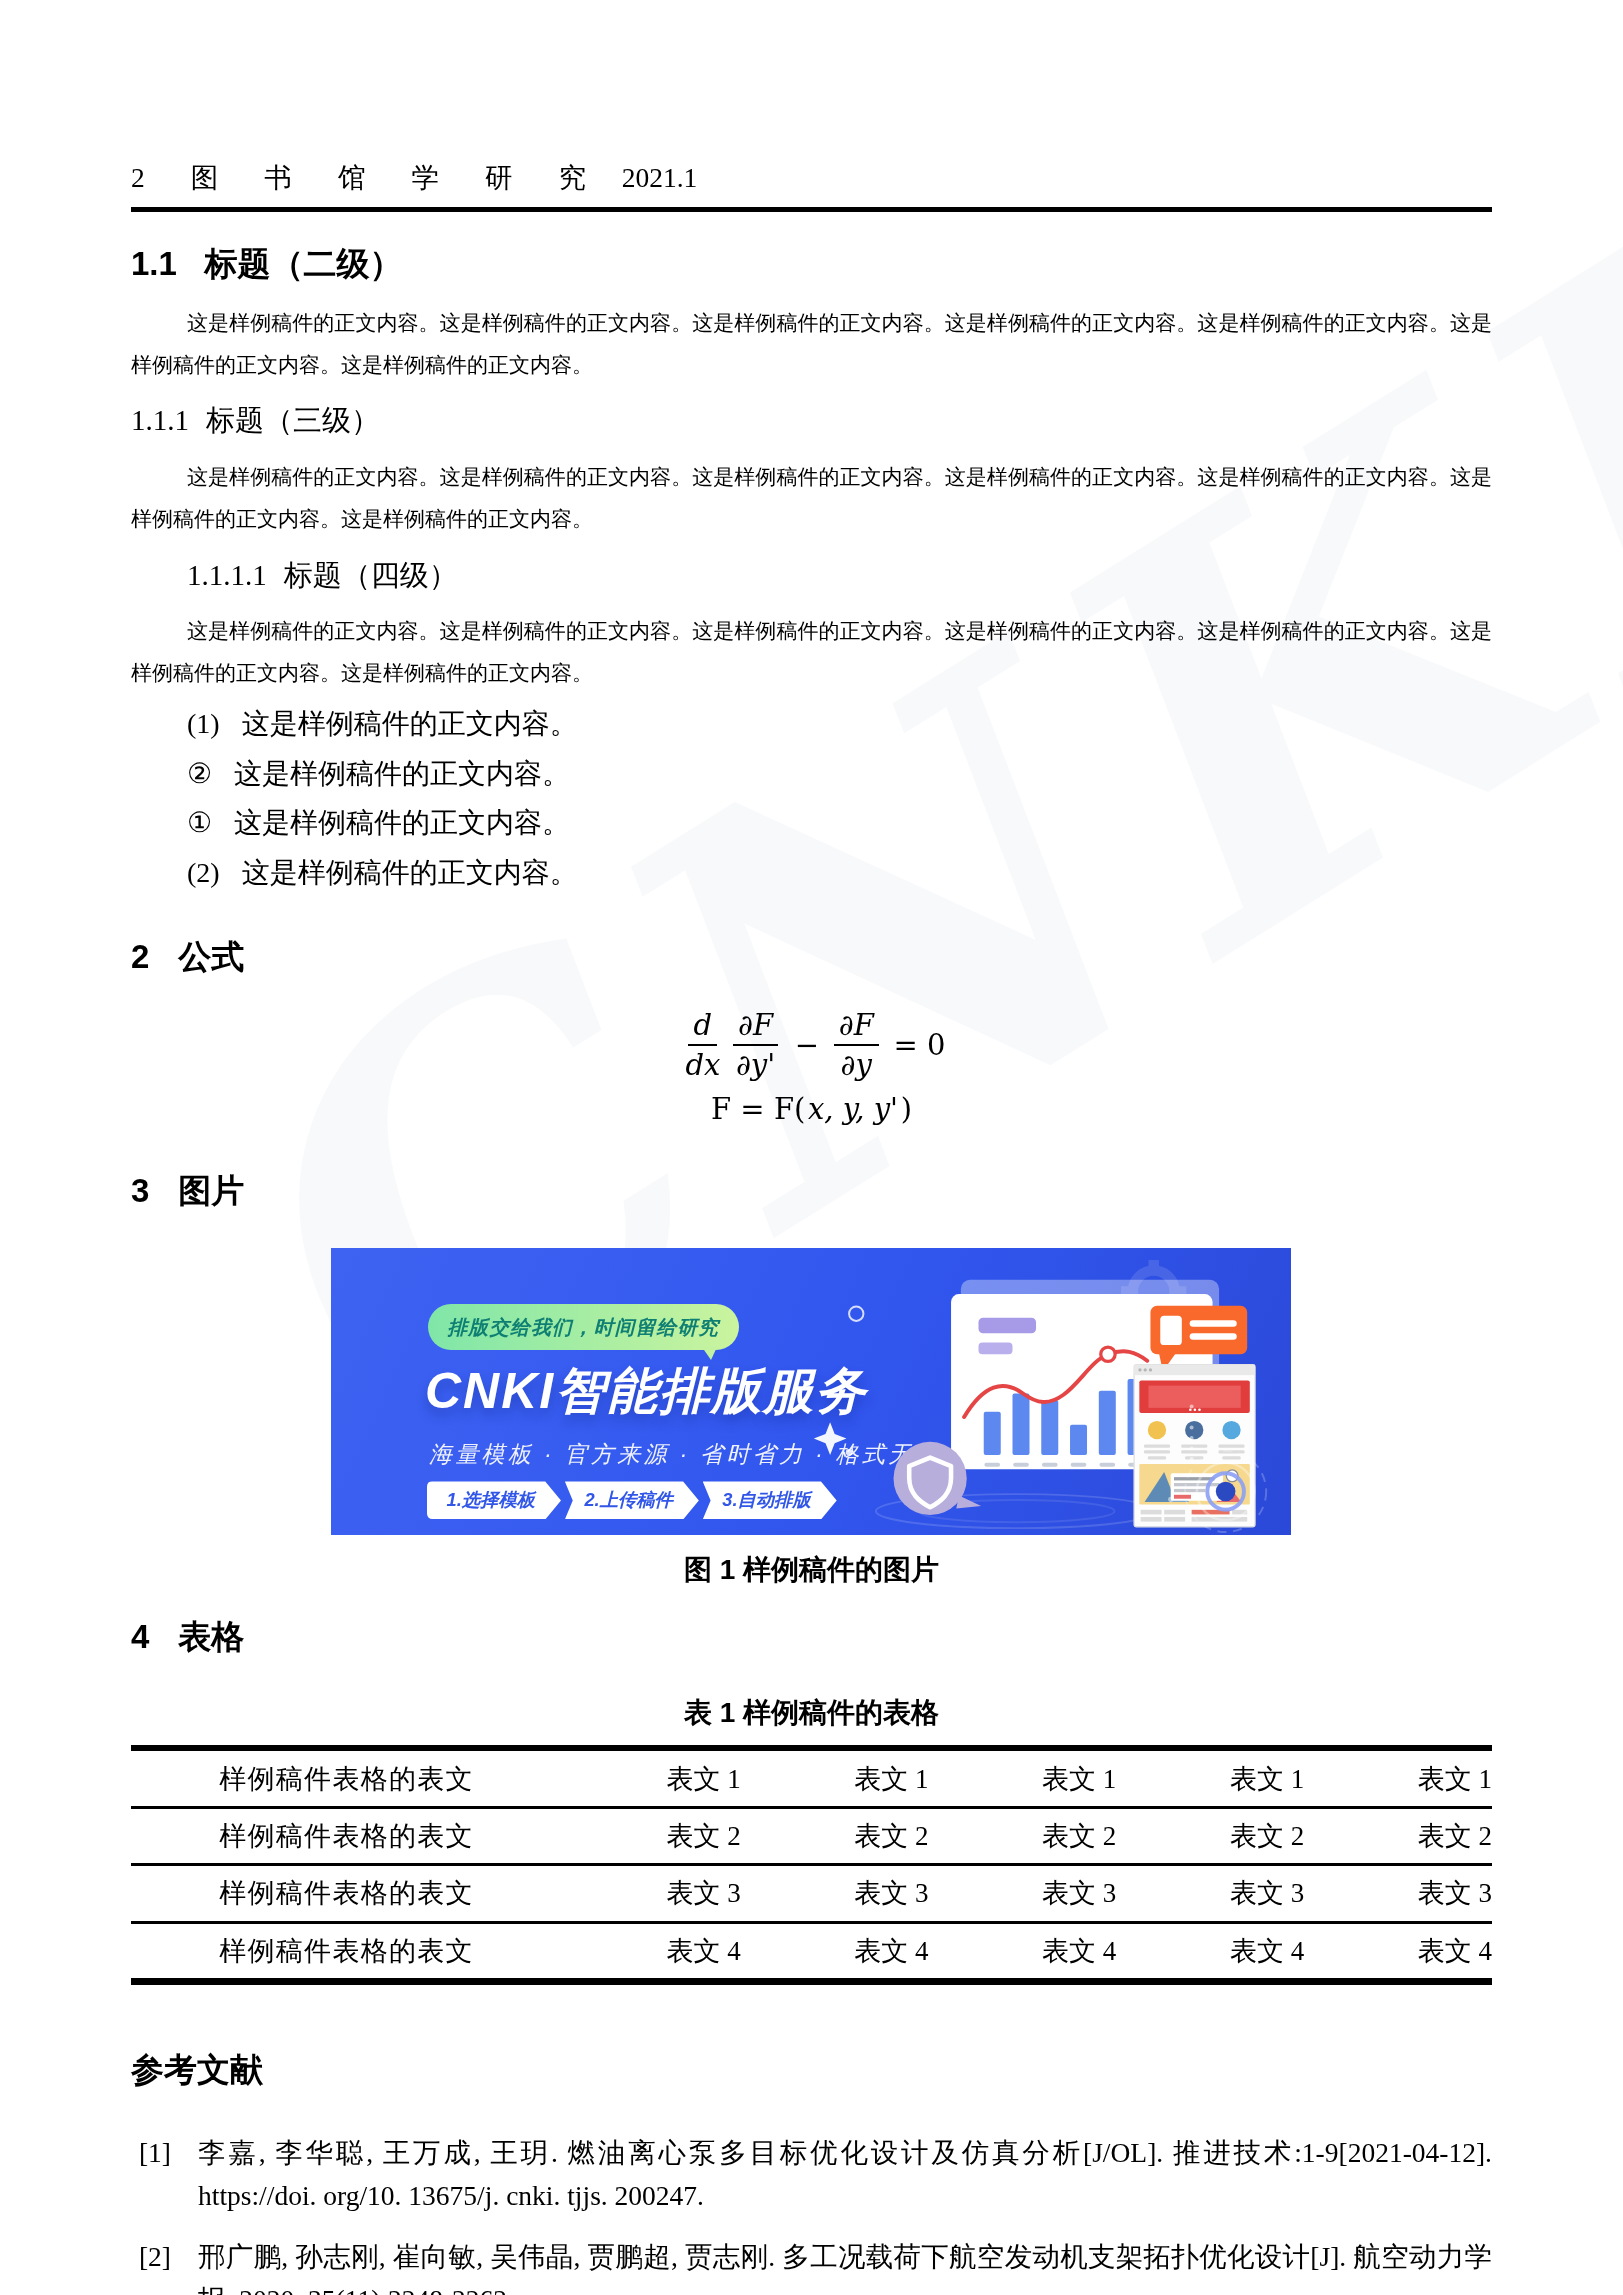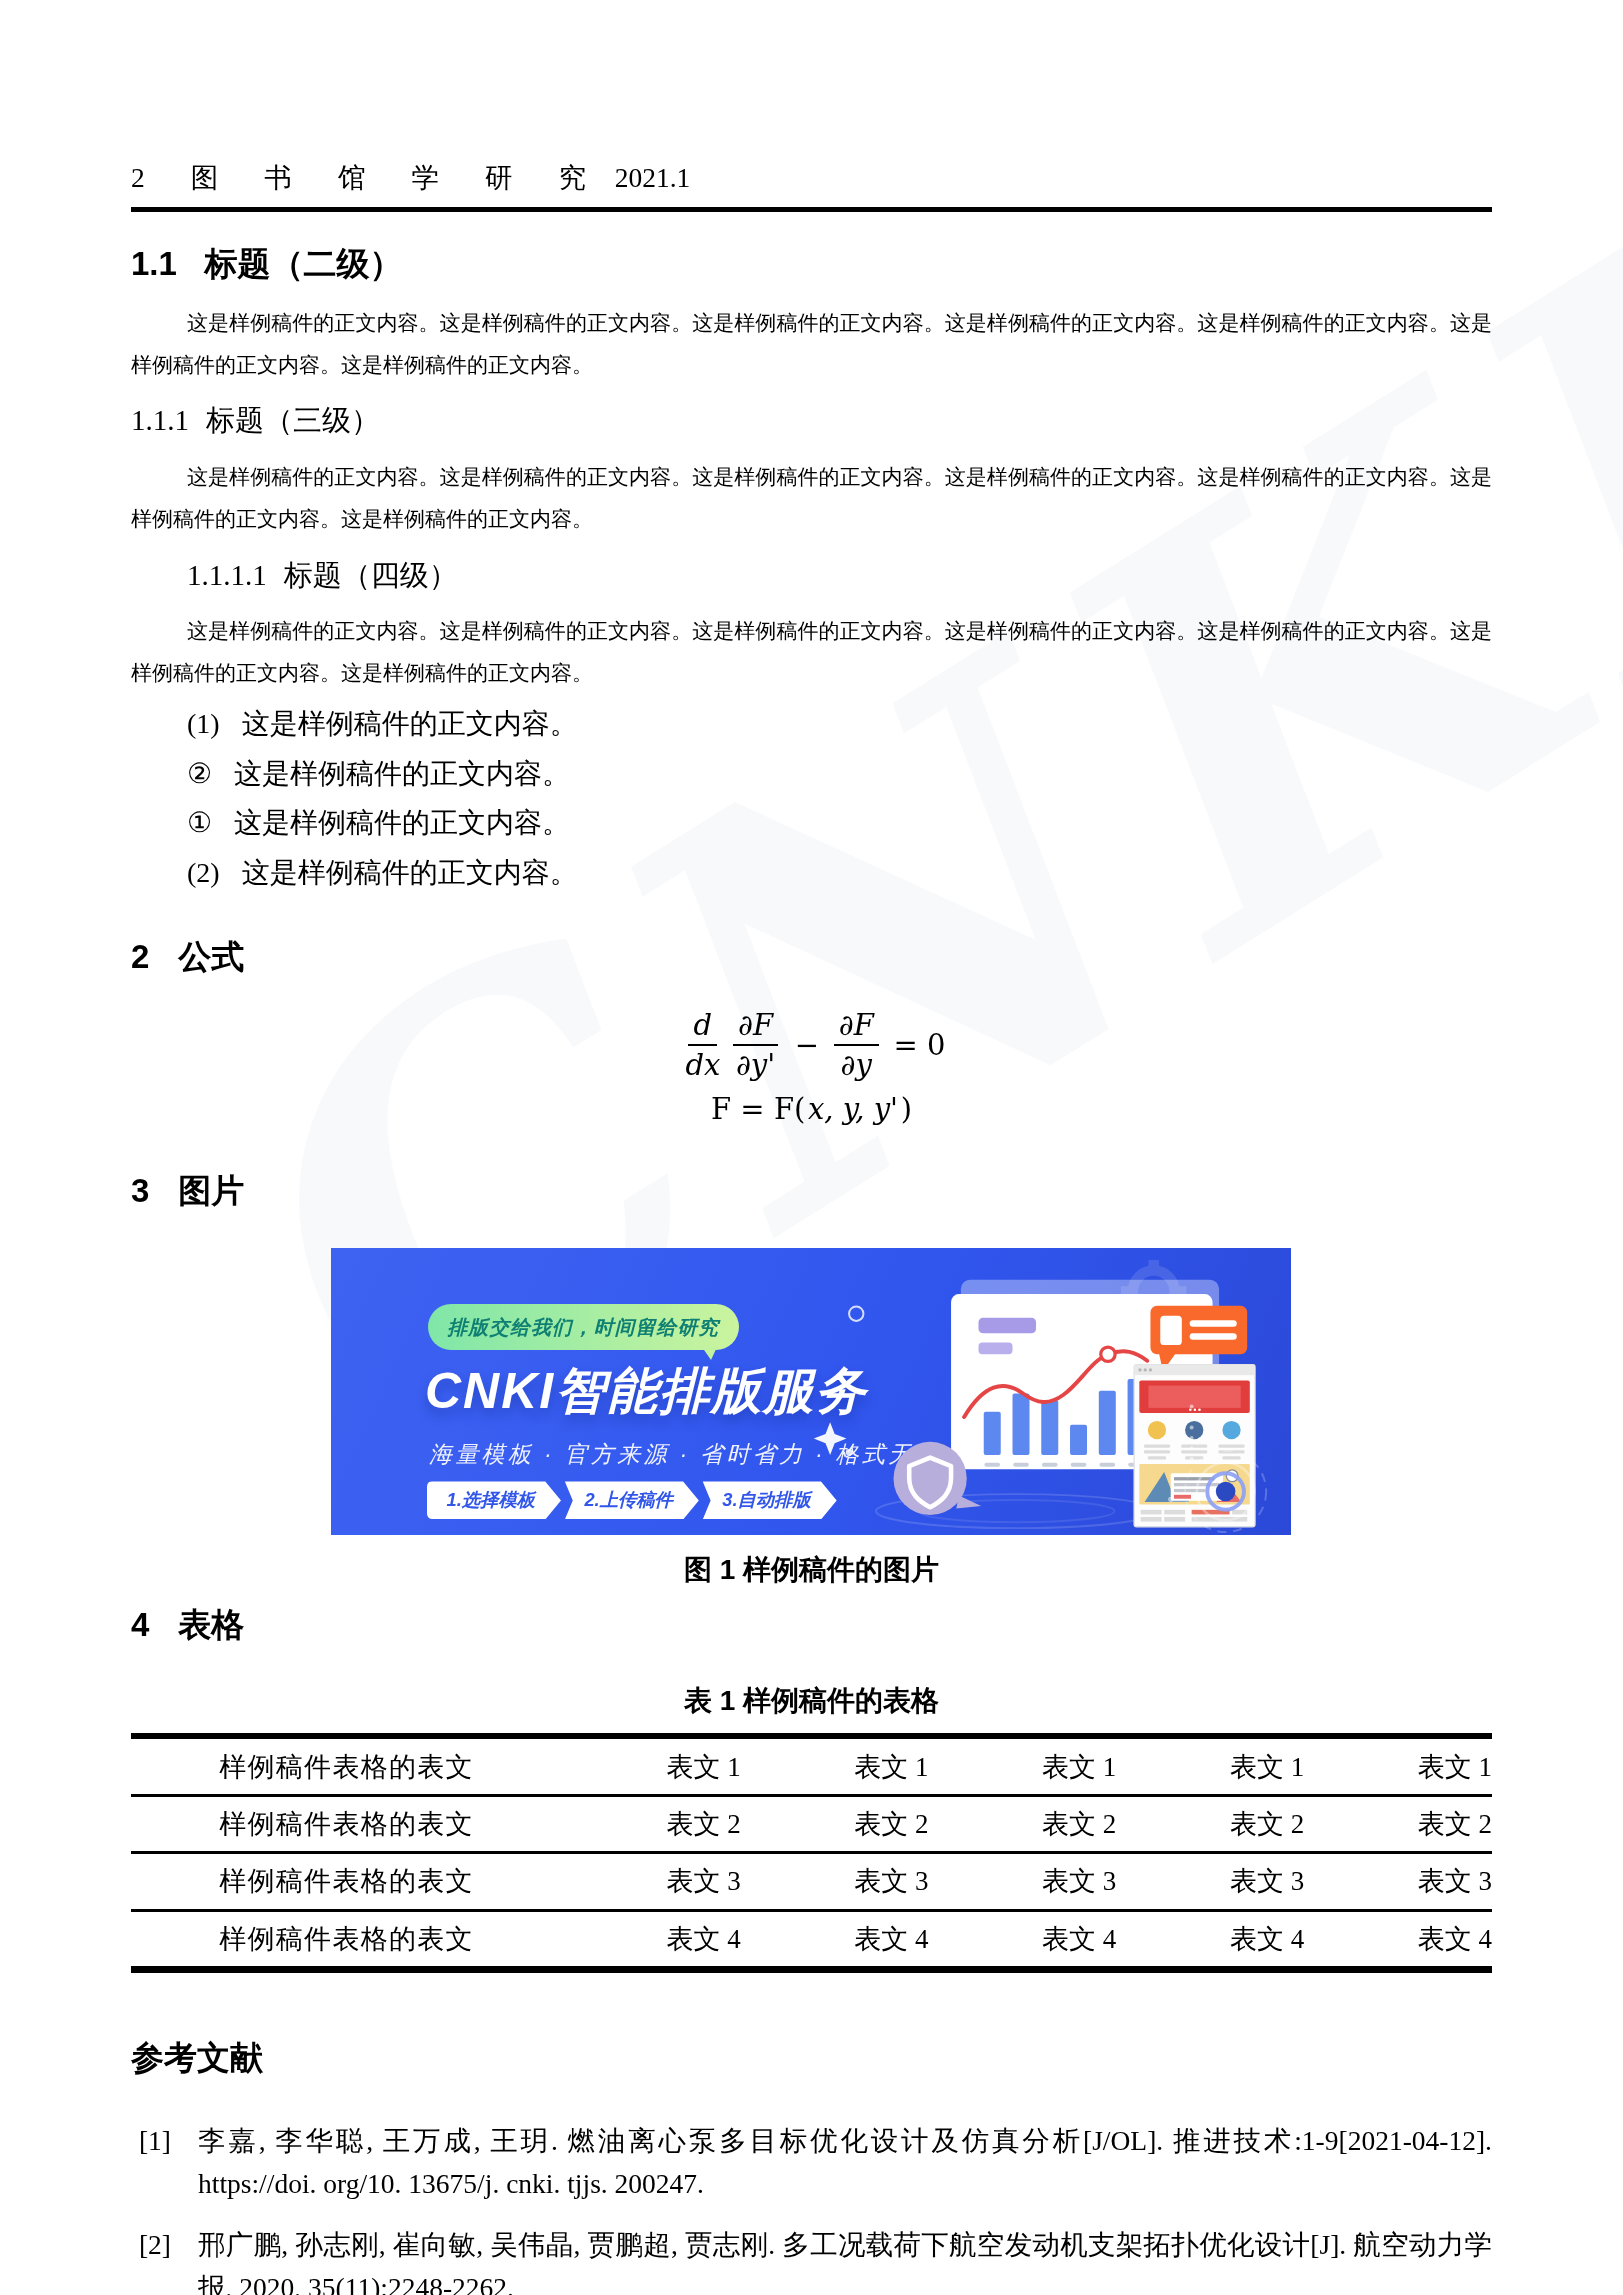--- a/index.html
+++ b/index.html
@@ -23,21 +23,21 @@
     pointer-events:none;user-select:none;white-space:nowrap;
   }
 
   
   .running-head{
     margin-top:160px;
     display:flex;align-items:baseline;
     font-size:27.5px;
   }
   .running-head .pn{margin-right:46px;}
-  .running-head .journal{letter-spacing:19.6px;margin-right:9px;}
+  .running-head .journal{letter-spacing:19.6px;margin-right:16px;}
   .head-rule{margin-top:10.5px;height:5.9px;background:#000;}
 
   
   .h-l2{
     margin:30px 0 0 0;
     font-family:"Liberation Sans", sans-serif;font-weight:bold;
     font-size:33px;
   }
   .h-l2 .no{margin-right:27.5px;}
   .h-l3{margin:15.7px 0 0 0;font-weight:normal;font-size:29px;}
@@ -368,21 +368,21 @@
           <circle r="28" fill="none" stroke="#8CA0F5" stroke-width="6" opacity="0.9"></circle>
           <circle r="44" fill="none" stroke="#ffffff" stroke-width="4" opacity="0.35"></circle>
           <circle r="62" fill="none" stroke="#ffffff" stroke-width="3" opacity="0.22" stroke-dasharray="14 10"></circle>
           <circle cx="-84" cy="12" r="4" fill="#ffffff" opacity="0.5"></circle>
         </g>
       </svg>
     </div>
 
     <div class="caption fig-caption">图 1 样例稿件的图片</div>
 
-    <div class="h-sec" style="margin-top:14px">
+    <div class="h-sec" style="margin-top:26px">
       <span class="no">4</span><span>表格</span>
     </div>
 
     <div class="caption tbl-caption">表 1 样例稿件的表格</div>
 
     <table class="sample">
       <tbody>
         <tr>
           <td class="lab">样例稿件表格的表文</td>
           <td class="cell">表文 1</td>

